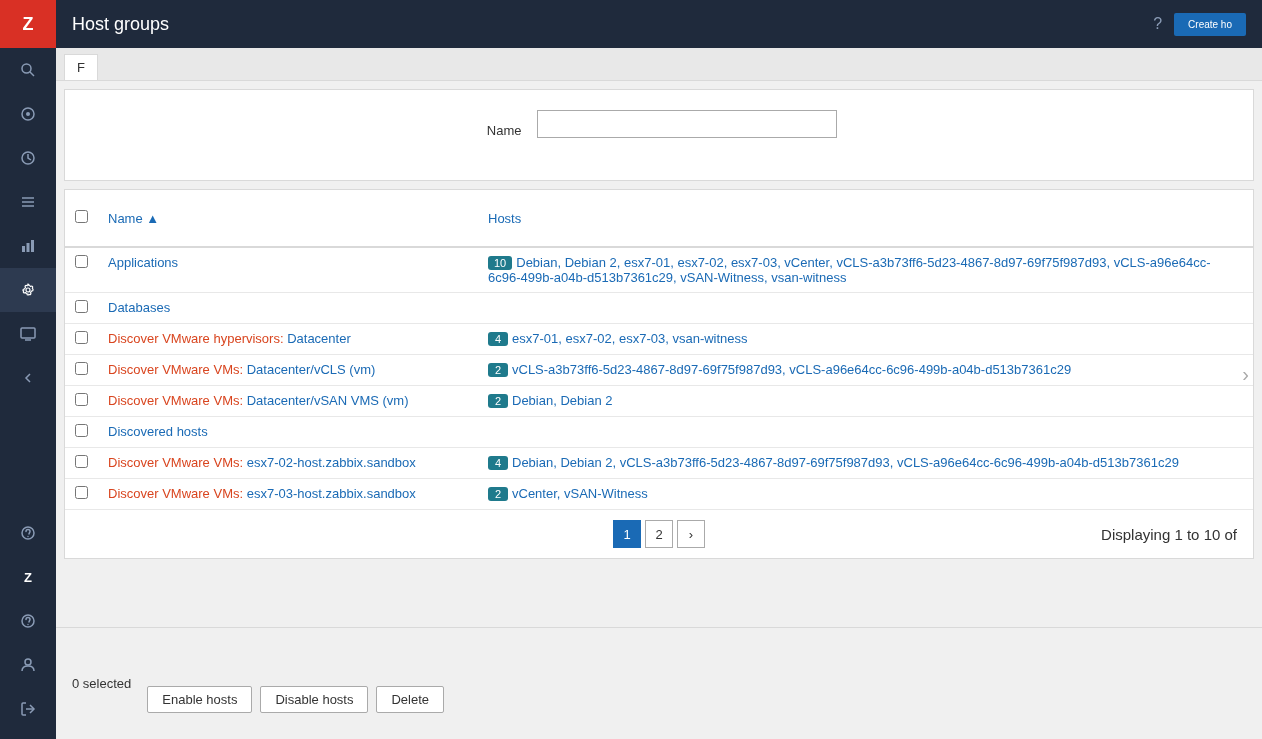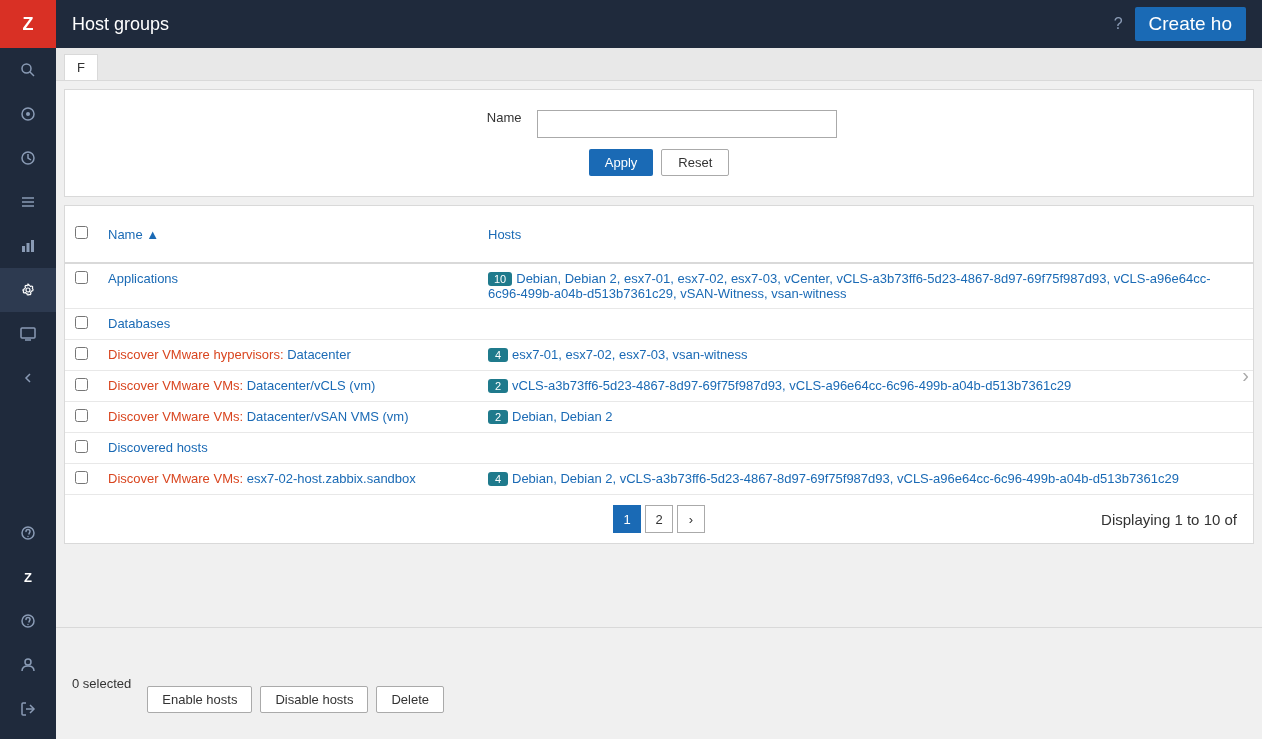--- a/index.html
+++ b/index.html
@@ -68,21 +68,21 @@
       color: #8a9bb5;
       font-size: 16px;
       margin-right: 12px;
       cursor: pointer;
     }
     .topbar-btn {
       background: #1a6ab5;
       color: white;
       border: none;
       padding: 6px 14px;
-      font-size: 19px;
+      font-size: 10px;
       cursor: pointer;
       border-radius: 2px;
     }
 
     
     .content {
       flex: 1;
       background: #f0f0f0;
       overflow-y: auto;
       padding: 0;
@@ -90,24 +90,24 @@
 
     
     .filter-section {
       background: white;
       border: 1px solid #d9d9d9;
       margin: 8px 8px 0 8px;
       padding: 20px;
     }
     .filter-row {
       display: flex;
-      align-items: flex-start;
+      align-items: flex-end;
       justify-content: center;
       gap: 15px;
-      margin-bottom: 11px;
+      margin-bottom: 22px;
     }
     .filter-label {
       font-size: 13px;
       color: #333;
       min-width: 40px;
       text-align: right;
     }
     .filter-input {
       width: 300px;
       height: 28px;
@@ -395,24 +395,20 @@
   <div class="content">
 
     <div class="filter-tab-bar">
       <div class="filter-tab">F</div>
     </div>
 
     <div class="filter-section">
       <div class="filter-row">
         <label class="filter-label">Name</label>
         <input class="filter-input" type="text" style="">
-      </div>
-      <div class="filter-buttons">
-        <button class="btn-apply">Apply</button>
-        <button class="btn-reset">Reset</button>
       </div>
     </div>
 
     <div class="table-section table-wrapper">
       <table>
         <thead>
           <tr>
             <th class="check-col">
               <input type="checkbox" style="">
             </th>
@@ -453,20 +449,25 @@
             <tr>
               <td class="td-check"><input type="checkbox" style=""></td>
               <td class="td-name"><a href="#" class="row-name-link" style="color: rgb(26, 106, 181);">Discovered hosts</a></td>
               <td class="td-hosts"></td>
             </tr>
             <tr>
               <td class="td-check"><input type="checkbox" style=""></td>
               <td class="td-name"><span class="name-prefix">Discover VMware VMs: </span><a href="#" class="row-name-blue">esx7-02-host.zabbix.sandbox</a></td>
               <td class="td-hosts"><span class="host-count-badge">4</span><span class="hosts-text">Debian, Debian 2, vCLS-a3b73ff6-5d23-4867-8d97-69f75f987d93, vCLS-a96e64cc-6c96-499b-a04b-d513b7361c29</span></td>
             </tr>
+            <tr>
+              <td class="td-check"><input type="checkbox" style=""></td>
+              <td class="td-name"><span class="name-prefix">Discover VMware VMs: </span><a href="#" class="row-name-blue">esx7-03-host.zabbix.sandbox</a></td>
+              <td class="td-hosts"><span class="host-count-badge">2</span><span class="hosts-text">vCenter, vSAN-Witness</span></td>
+            </tr>
           </tbody>
       </table>
 
       <div class="scroll-chevron">›</div>
 
       <div class="pagination-row">
         <button class="page-btn active">1</button>
         <button class="page-btn">2</button>
         <button class="page-btn">›</button>
         <span class="page-info">

